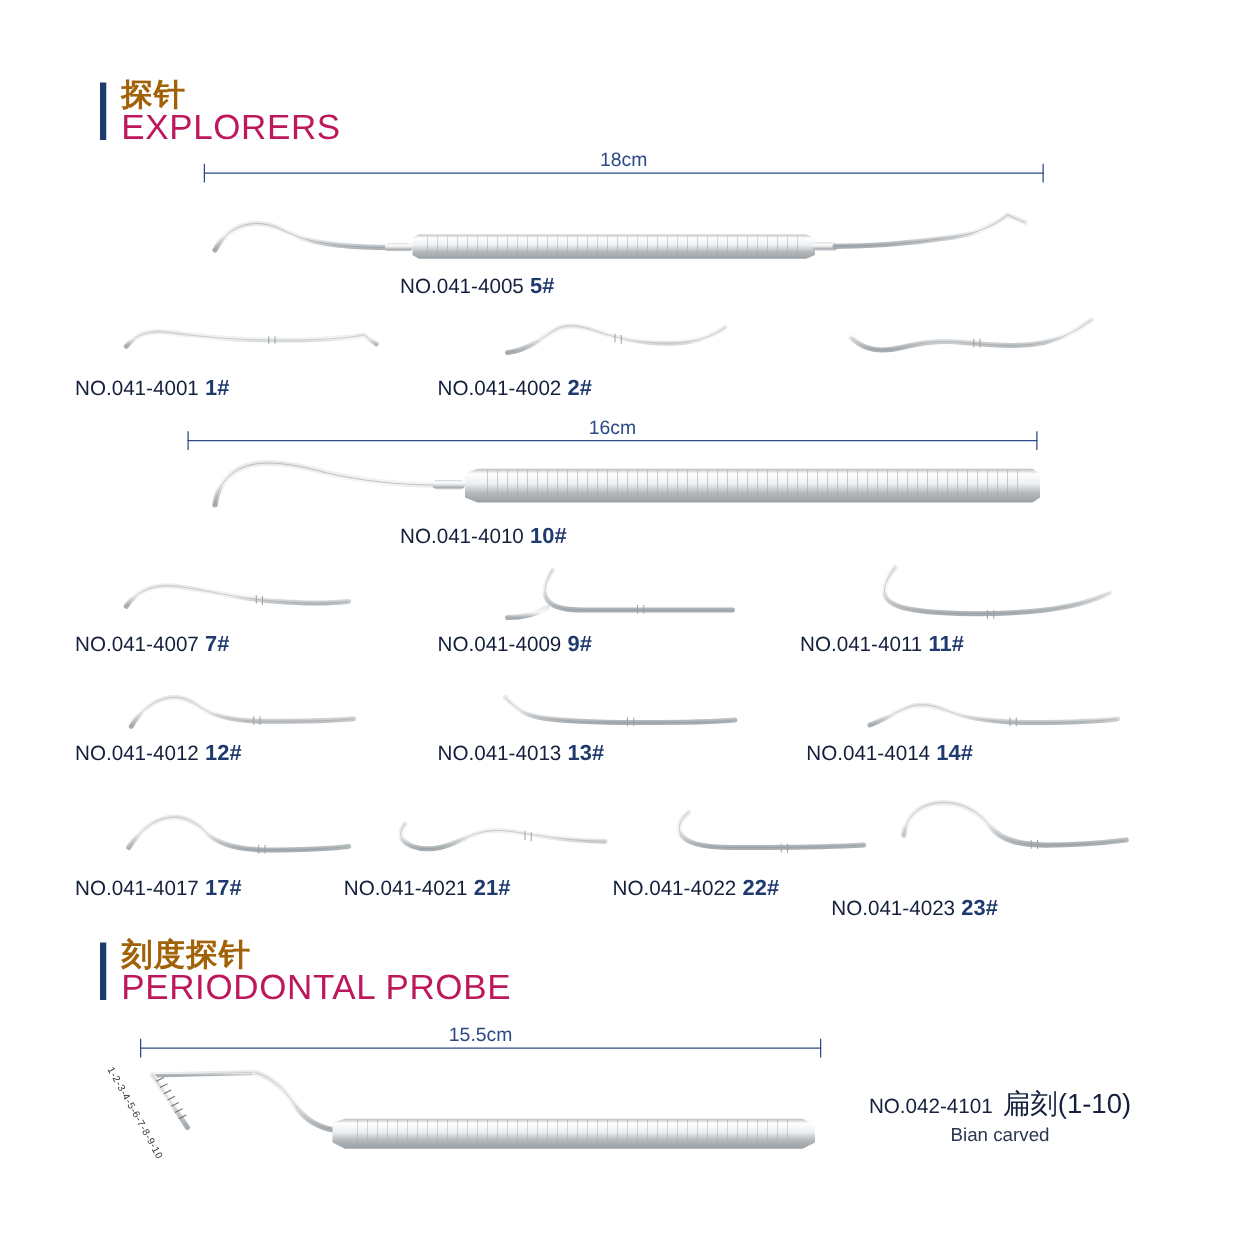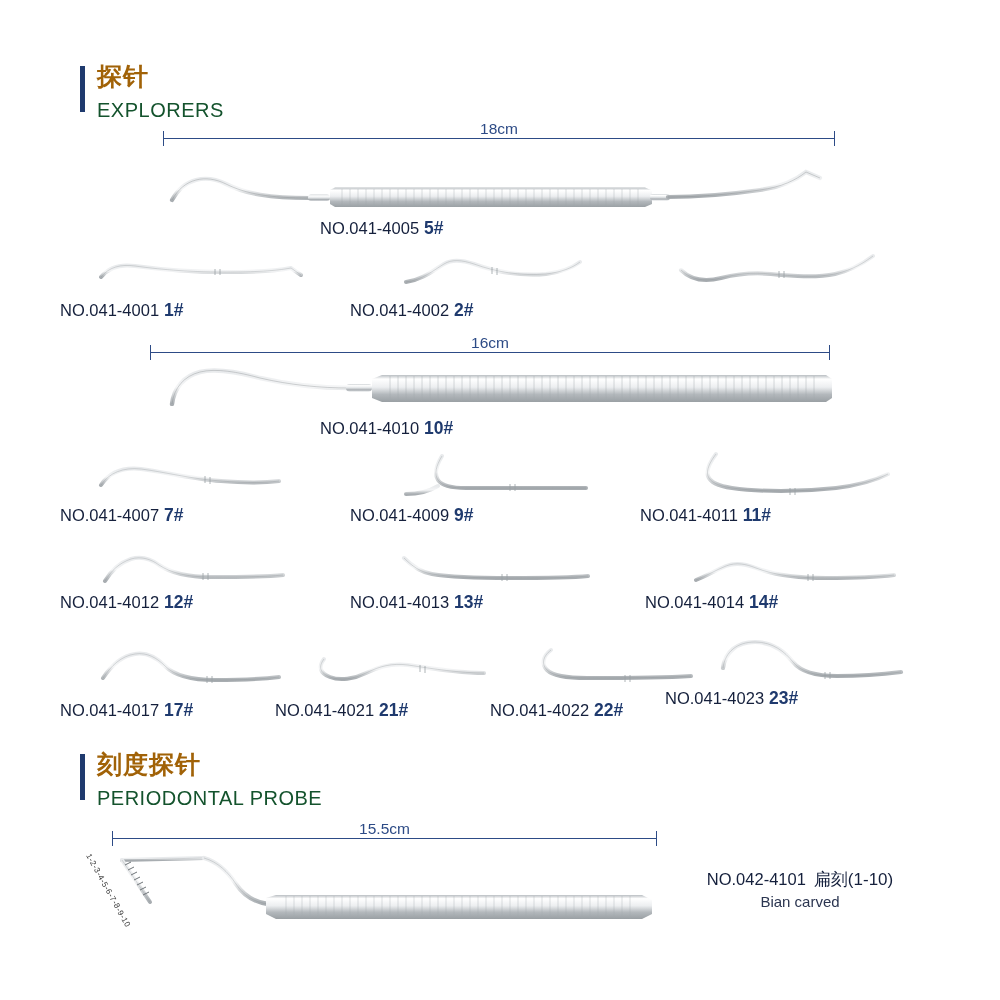--- a/index.html
+++ b/index.html
@@ -35,24 +35,24 @@
     margin-top: 4px;
   }
   .section-cn {
     font-size: 25px;
     font-weight: bold;
     color: #a16207;
     line-height: 28px;
     letter-spacing: 1px;
   }
   .section-en {
-    font-size: 20px;
-    color: #14532d;
+    font-size: 28px;
+    color: #be185d;
     line-height: 24px;
-    margin-top: 8px;
+    margin-top: 0;
     letter-spacing: 0.5px;
   }
 
   
   .label {
     position: absolute;
     font-size: 16.5px;
     color: #15203c;
     white-space: nowrap;
     text-align: left;
@@ -65,21 +65,21 @@
   }
   .label-sub {
     display: block;
     font-size: 15px;
     color: #2b3550;
     margin-top: 2px;
     font-weight: normal;
   }
   .label-bold-cn {
     color: #15203c;
-    font-size: 17px;
+    font-size: 22px;
     margin-left: 8px;
   }
 
   
   .dim {
     position: absolute;
     height: 22px;
   }
   .dim .line {
     position: absolute;
@@ -453,21 +453,21 @@
   </div>
 
   <div class="instr" style="left:705px; top:628px;">
     <svg width="200" height="58" viewBox="0 0 200 58">
       <path d="M18,40 C20,24 32,14 50,14 C68,14 80,24 88,34 C96,44 110,48 132,48 C158,48 180,46 196,44" fill="none" stroke="url(#tipG)" stroke-width="4.2" stroke-linecap="round"></path>
       <path d="M18,40 C20,24 32,14 50,14 C68,14 80,24 88,34 C96,44 110,48 132,48 C158,48 180,46 196,44" fill="none" stroke="#838a8e" stroke-width="0.6" opacity="0.5"></path>
       <line x1="120" y1="44" x2="120" y2="51" stroke="#9ba1a5" stroke-width="0.8"></line>
       <line x1="125" y1="44" x2="125" y2="51" stroke="#9ba1a5" stroke-width="0.8"></line>
     </svg>
   </div>
-  <div class="label" style="left:665px; top:688px; width:300px;">
+  <div class="label" style="left:665px; top:716px; width:300px;">
     <span>NO.041-4023</span><span class="num">23#</span>
   </div>
 
   <div class="section-head" style="left:80px; top:750px;">
     <div class="section-bar"></div>
     <div>
       <div class="section-cn">刻度探针</div>
       <div class="section-en">PERIODONTAL PROBE</div>
     </div>
   </div>

